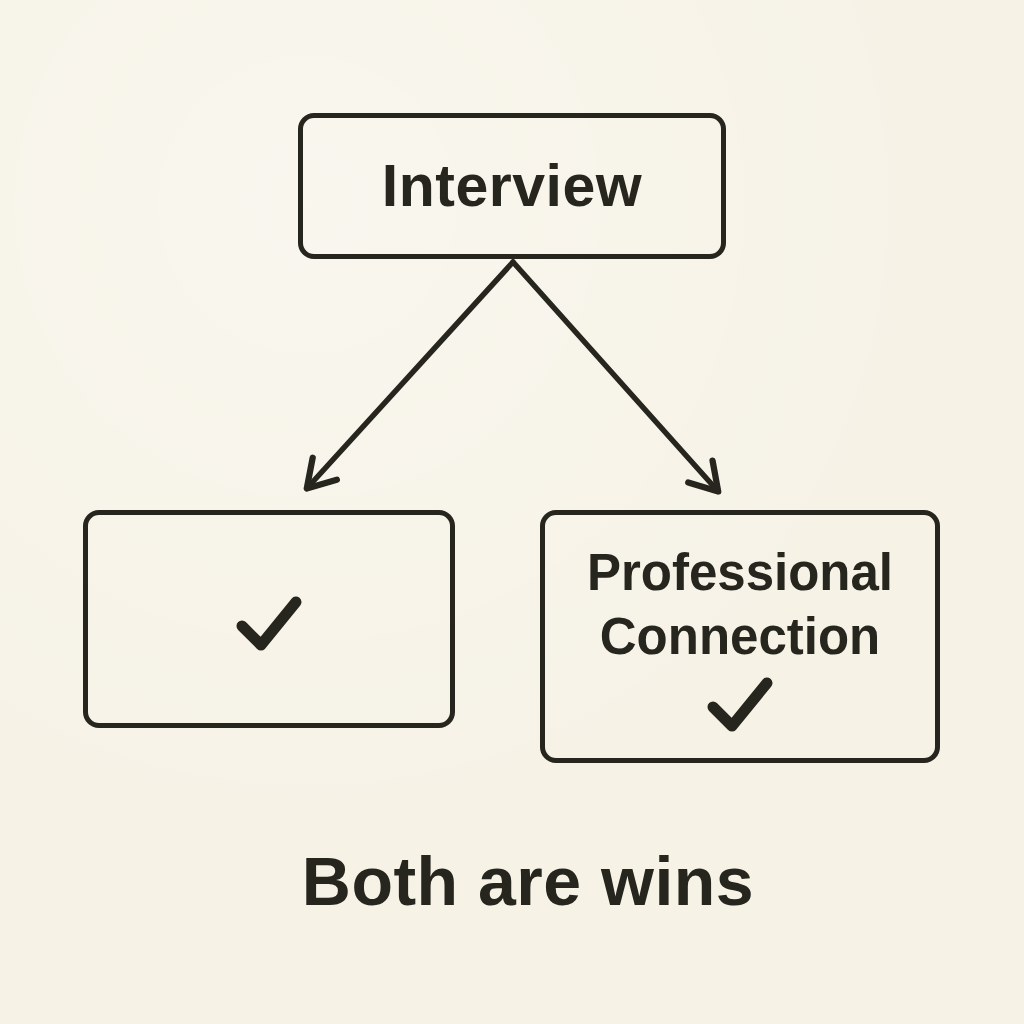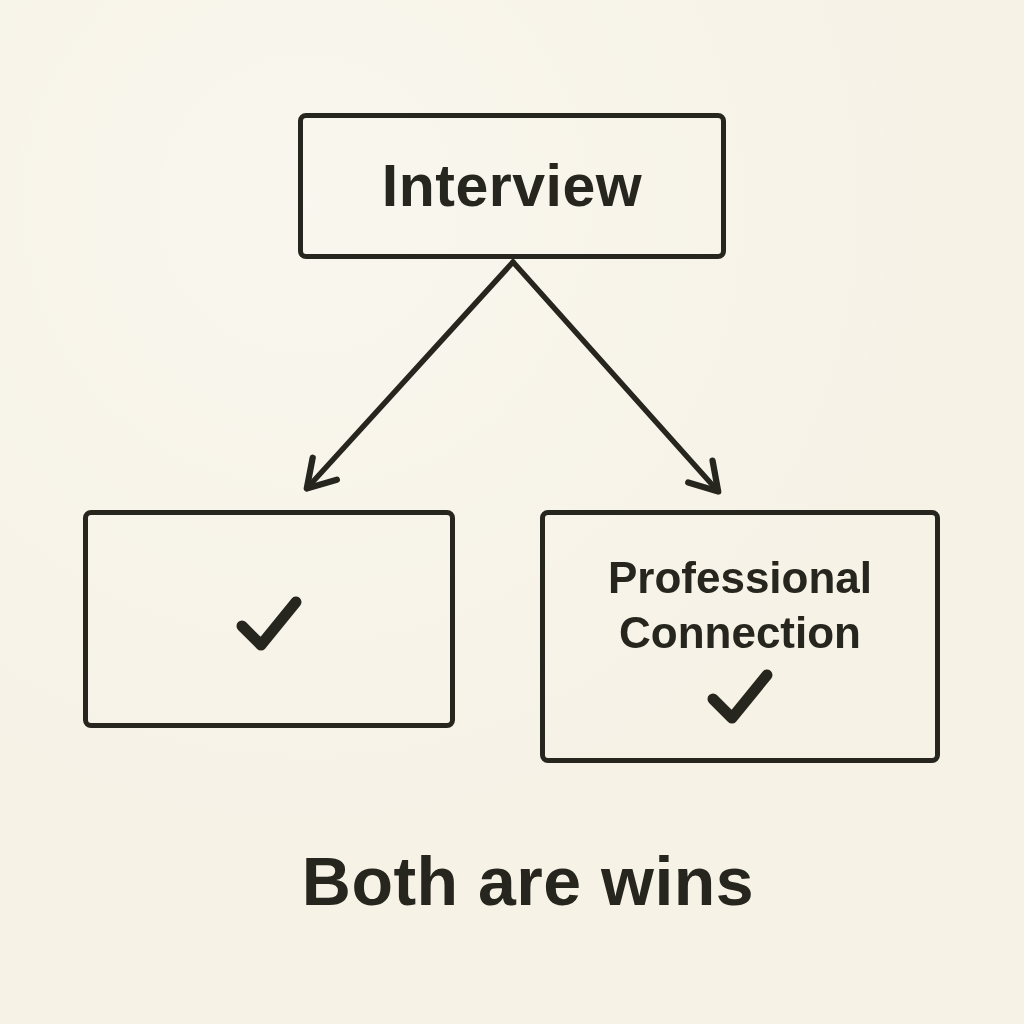--- a/index.html
+++ b/index.html
@@ -18,21 +18,21 @@
     width: 1024px;
     height: 1024px;
     background:
       radial-gradient(circle at 30% 20%, rgba(255,255,255,0.35), rgba(255,255,255,0) 60%),
       #f6f2e6;
   }
   .node {
     position: absolute;
     box-sizing: border-box;
     border: 5px solid #26251e;
-    border-radius: 8px;
+    border-radius: 16px;
     background: transparent;
     display: flex;
     flex-direction: column;
     align-items: center;
     justify-content: center;
     color: #26251e;
   }
   .node-root {
     left: 298px;
     top: 113px;
@@ -55,21 +55,21 @@
     font-weight: 600;
     white-space: nowrap;
   }
   .node-right {
     left: 540px;
     top: 510px;
     width: 400px;
     height: 253px;
   }
   .node-right .node-label {
-    font-size: 44px;
+    font-size: 51px;
     font-weight: 600;
     line-height: 1.25;
     text-align: center;
     max-width: 340px;
   }
   .node-label {
     display: block;
   }
   .check {
     margin-top: 8px;

